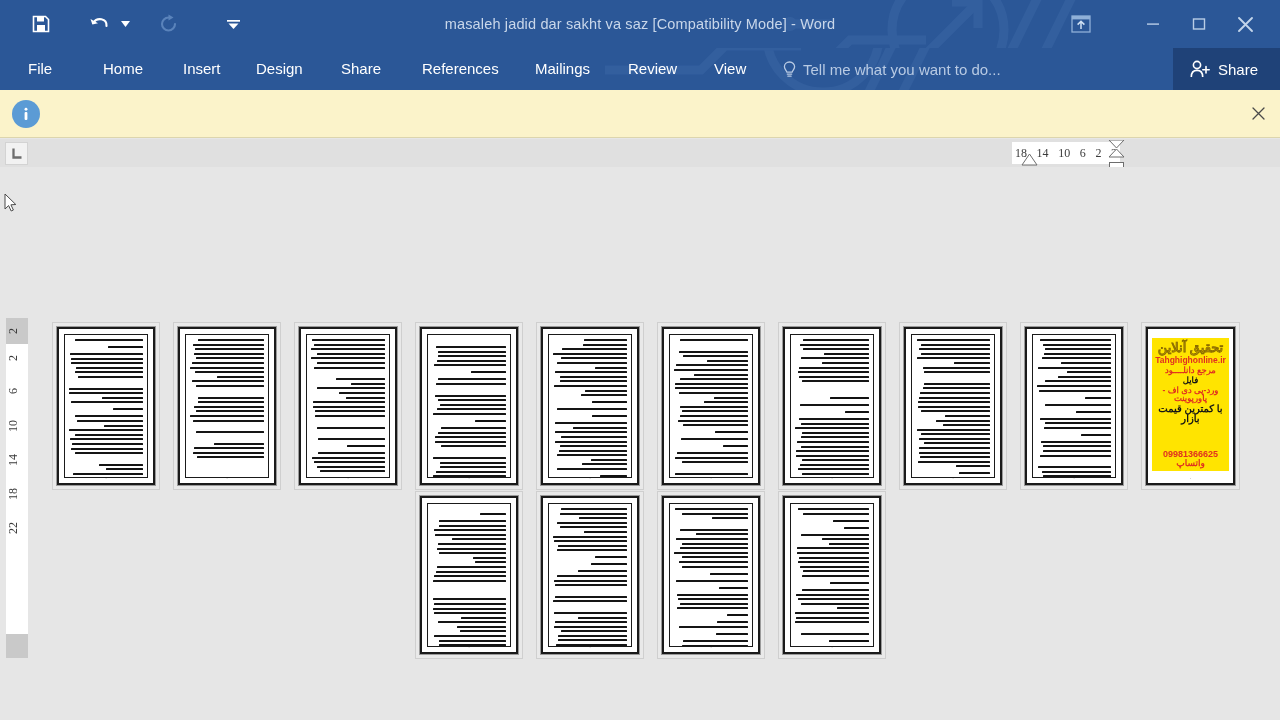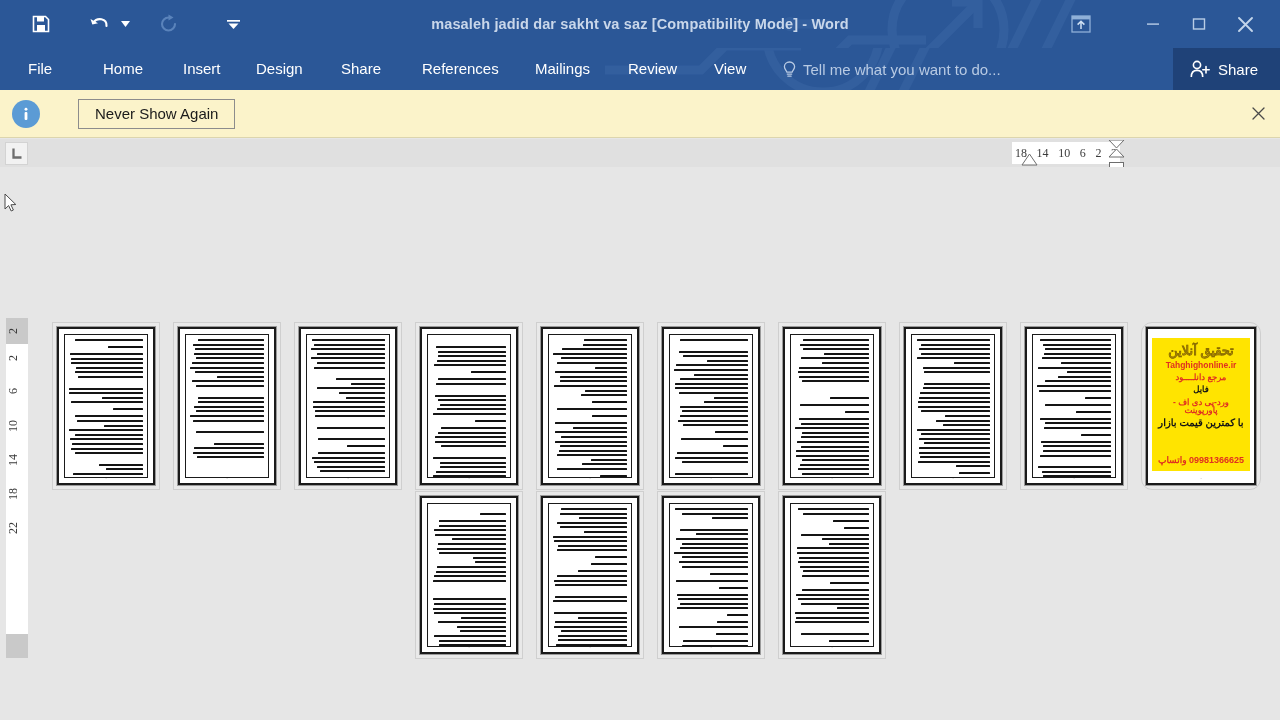--- a/index.html
+++ b/index.html
@@ -23,21 +23,20 @@
   }
   .qat { position: absolute; top: 0; height: 48px; display: flex; align-items: center; }
   .qat-btn {
     width: 34px; height: 30px; display: flex; align-items: center; justify-content: center;
   }
   #title-text {
     position: absolute; left: 0; top: 0; width: 1280px; height: 48px;
     display: flex; align-items: center; justify-content: center;
     color: #c9d7ea; font-size: 14.5px; letter-spacing: .15px;
     pointer-events: none;
-    font-weight: bold;
   }
   #wincontrols { position: absolute; right: 0; top: 0; height: 48px; display: flex; align-items: center; }
   .wc { width: 46px; height: 34px; display: flex; align-items: center; justify-content: center; }
   #ribbon-display { width: 54px; margin-right: 22px; }
 
   
   #menubar {
     position: absolute; left: 0; top: 48px; width: 1280px; height: 42px;
     background: #2b5797;
     display: flex; align-items: center;
@@ -291,21 +290,20 @@
   </div>
 </div>
 
 <div id="notify">
   <div id="notify-icon">
     <svg width="18" height="18" viewBox="0 0 18 18">
       <circle cx="9" cy="4.2" r="1.45" fill="#ffffff"></circle>
       <rect x="7.6" y="7" width="2.8" height="8" rx="1" fill="#ffffff"></rect>
     </svg>
   </div>
-  <button id="never-show">Never Show Again</button>
   <div id="notify-close">
     <svg width="13" height="13" viewBox="0 0 13 13">
       <path d="M1 1 L12 12 M12 1 L1 12" stroke="#4a4a4a" stroke-width="1.3" stroke-linecap="round"></path>
     </svg>
   </div>
 </div>
 
 <div id="hruler-row">
   <div id="tab-selector">
     <svg width="13" height="13" viewBox="0 0 13 13">
@@ -664,21 +662,21 @@
             <div class="tline" style="width: 91.2528%; margin-left: auto;"></div>
             <div class="tline" style="width: 95.4325%; margin-left: auto;"></div>
             <div class="tblank"></div>
             <div class="tline" style="width: 99.253%; margin-left: auto;"></div>
             <div class="tline" style="width: 93.5871%; margin-left: auto;"></div>
             <div class="tline" style="width: 92.3532%; margin-left: auto;"></div>
           </div>
           <div class="pagenum">.</div>
         </div>
       </div>
-      <div class="page-wrap" style="left: 1141px; top: 155px; width: 120px; height: 168px; border-radius: 11px;">
+      <div class="page-wrap" style="left: 1141px; top: 155px; width: 99px; height: 168px;">
         <div class="page">
           <div class="ad">
             <div class="ad-l ad-logo" dir="rtl">تحقیق آنلاین</div>
             <div class="ad-l ad-site" dir="rtl">Tahghighonline.ir</div>
             <div class="ad-l ad-red" dir="rtl">مرجع دانلــــود</div>
             <div class="ad-l ad-blk" dir="rtl">فایل</div>
             <div class="ad-l ad-red" dir="rtl">ورد-پی دی اف - پاورپوینت</div>
             <div class="ad-l ad-big" dir="rtl">با کمترین قیمت بازار</div>
             <div class="ad-l ad-phone" dir="rtl">09981366625 واتساپ</div>
           </div>

